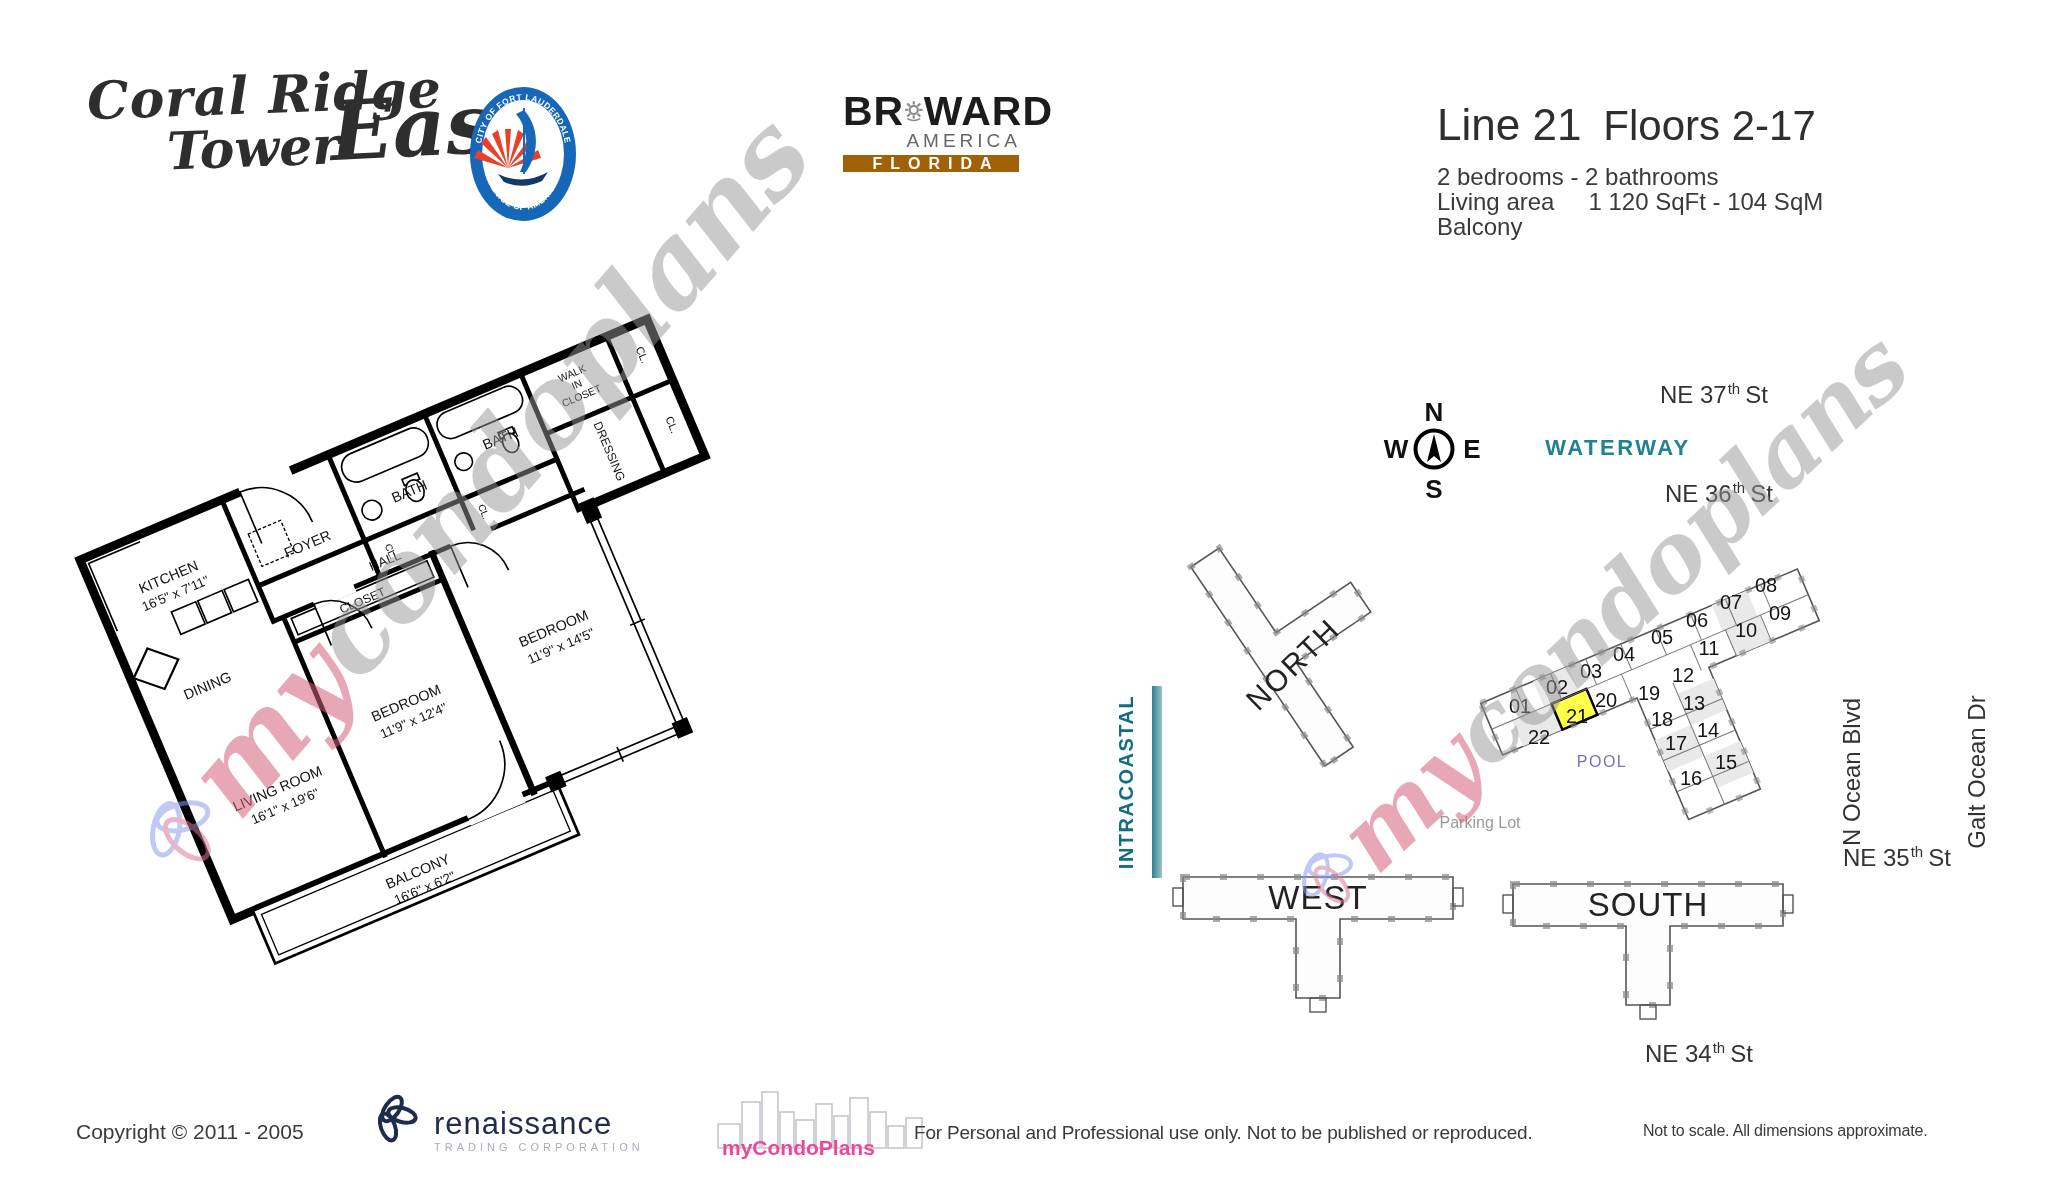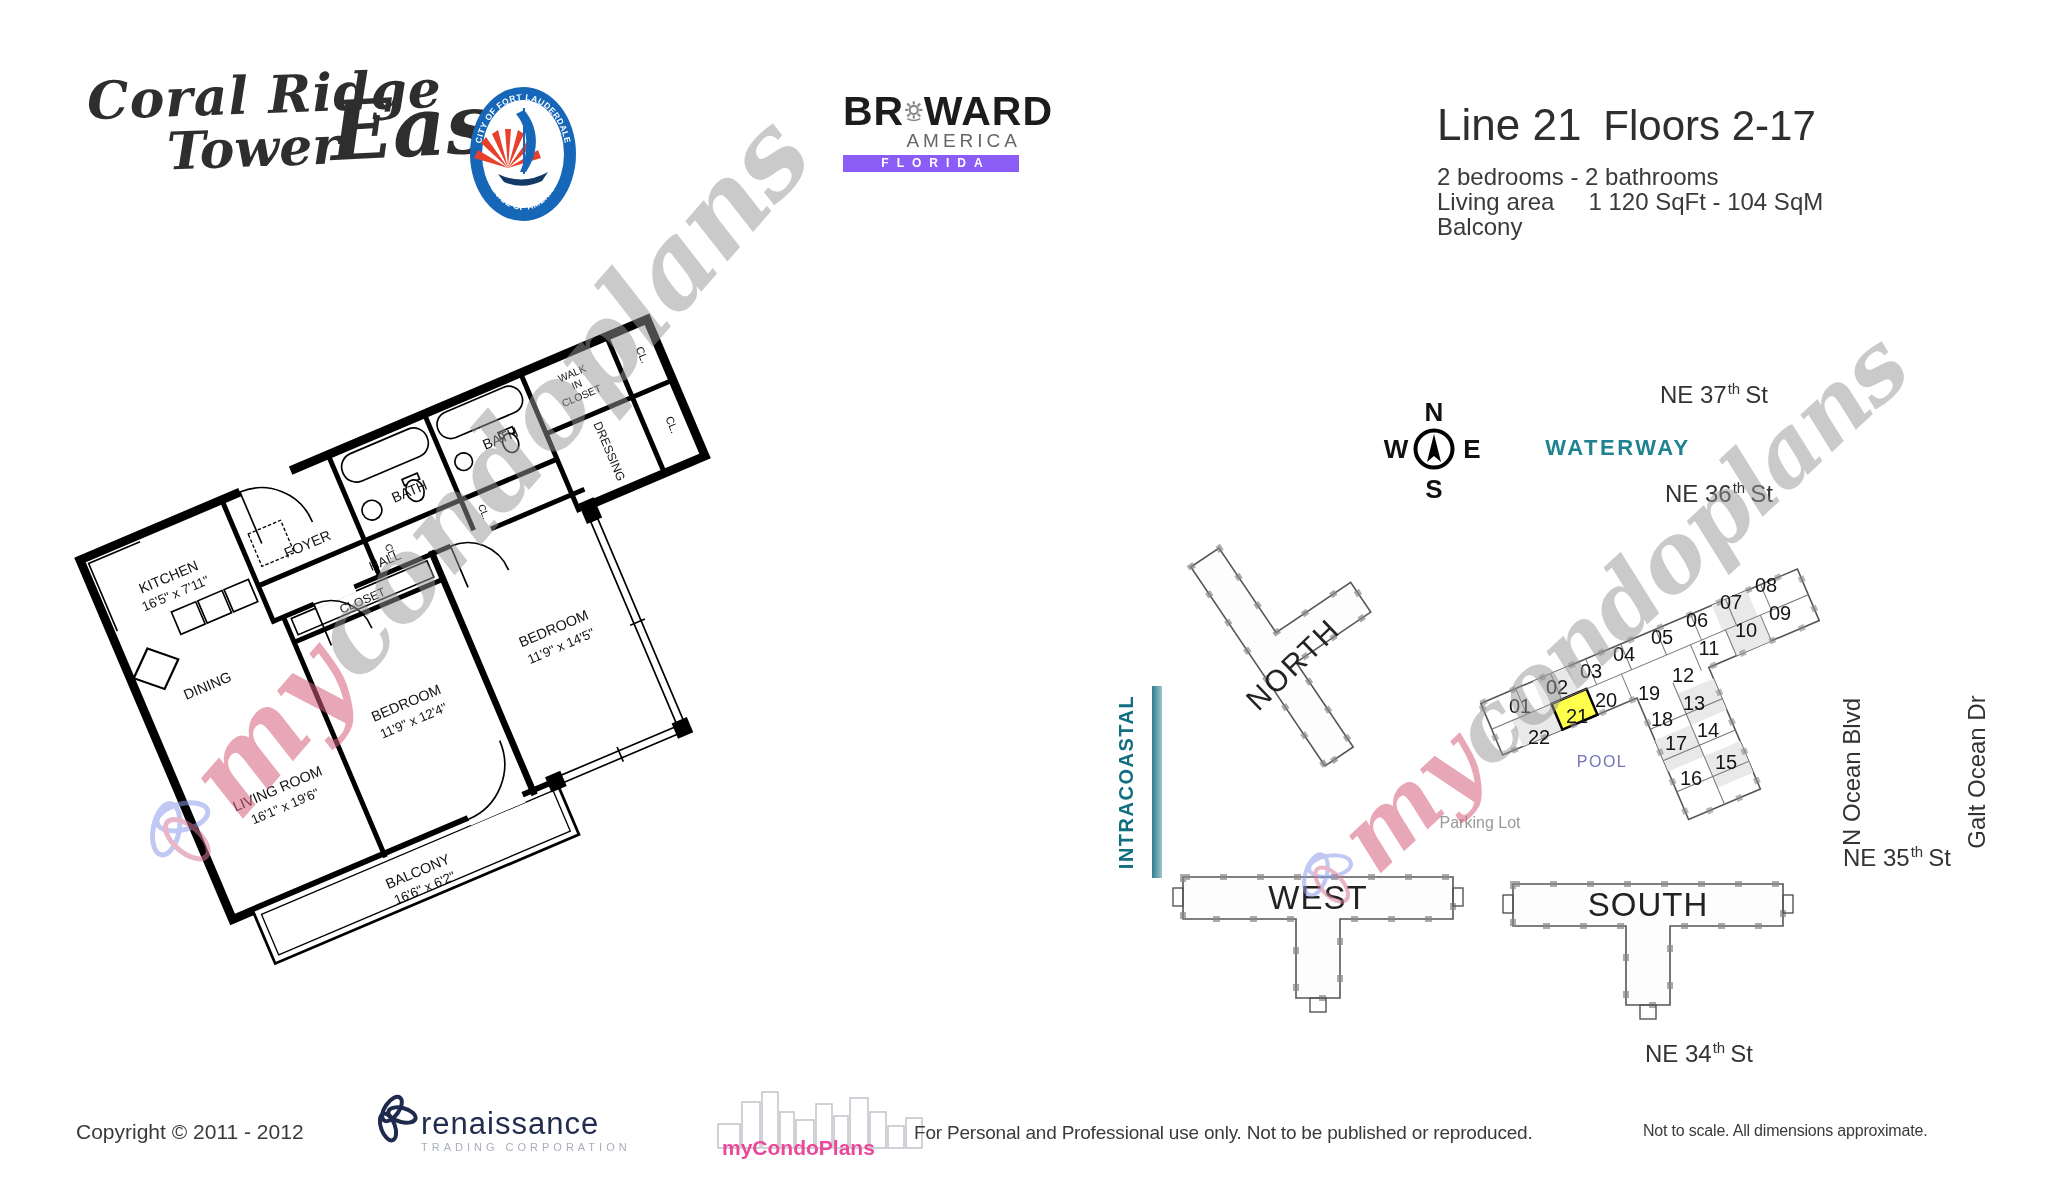--- a/index.html
+++ b/index.html
@@ -12,40 +12,40 @@
          font-style:italic;font-weight:bold;transform:rotate(-2deg);}
   .brand .l1{font-size:52px;letter-spacing:1px;}
   .brand .l2{font-size:52px;margin-left:78px;margin-top:-8px;}
   .east{left:330px;top:78px;font-family:"DejaVu Serif",serif;font-style:italic;
         font-weight:bold;font-size:82px;color:#2e2e2e;transform:rotate(-3deg);}
   .broward{left:843px;top:92px;width:210px;}
   .broward .name{display:flex;align-items:center;font-size:41px;font-weight:bold;
                  color:#1c1c1c;letter-spacing:1px;line-height:38px;}
   .broward .county{font-size:19px;color:#666;letter-spacing:4px;text-align:right;
                    width:178px;margin-top:0px;}
-  .broward .fl{width:176px;height:17px;background:#8b5cf6;color:#fff;font-size:12px;
+  .broward .fl{width:176px;height:17px;background:#a16207;color:#fff;font-size:16px;
                font-weight:bold;letter-spacing:8px;text-align:center;line-height:17px;
                margin-top:3px;padding-left:10px;box-sizing:border-box;}
   .unitinfo{left:1437px;top:100px;color:#2e2e2e;}
   .unitinfo .row1{font-size:44px;}
   .unitinfo .row1 .floors{font-size:42px;margin-left:22px;}
   .unitinfo .body{margin-top:14px;font-size:24px;line-height:25px;color:#3a3a3a;}
   .unitinfo .sp{display:inline-block;width:34px;}
   
   .wm{display:flex;align-items:center;pointer-events:none;
       font-family:"DejaVu Serif",serif;font-style:italic;font-weight:bold;}
   .wm .my{color:rgba(214,94,122,.55);}
   .wm .rest{color:rgba(150,150,150,.5);letter-spacing:-2px;}
   .wm1{left:150px;top:800px;transform:rotate(-49deg);transform-origin:0 50%;font-size:112px;}
   .wm2{left:1300px;top:848px;transform:rotate(-43deg);transform-origin:0 50%;font-size:94px;}
   
   .foot{color:#3a3a3a;}
   .copyright{left:76px;top:1120px;font-size:21px;}
   .renaissance{left:372px;top:1093px;display:flex;align-items:flex-start;}
-  .renaissance .txt{margin-left:3px;}
+  .renaissance .txt{margin-left:16px;}
   .renaissance .nm{font-size:31px;color:#222c4e;letter-spacing:1px;line-height:34px;margin-top:14px;}
   .renaissance .sub{font-size:11px;color:#a9aebc;letter-spacing:4px;margin-top:0px;}
   .mycp{left:716px;top:1090px;width:210px;height:62px;}
   .mycp .txt{position:absolute;left:6px;top:30px;font-size:21px;font-weight:bold;color:#ec4899;margin-top:16px;}
   .usage{left:914px;top:1122px;font-size:19px;letter-spacing:-0.2px;}
   .note{left:1643px;top:1122px;font-size:16px;letter-spacing:-0.2px;}
 </style>
 </head>
 <body>
 
@@ -316,21 +316,21 @@
     <g fill="none" stroke-width="5" opacity="0.55">
       <ellipse cx="38" cy="36" rx="26" ry="13" transform="rotate(-30 38 36)" stroke="#8d9ceb"></ellipse>
       <ellipse cx="58" cy="40" rx="26" ry="13" transform="rotate(35 58 40)" stroke="#8d9ceb"></ellipse>
       <ellipse cx="44" cy="58" rx="26" ry="13" transform="rotate(90 44 58)" stroke="#d8799c"></ellipse>
     </g>
   </svg>
   <span class="my">my</span>
     <span class="rest">condoplans</span>
 </div>
 
-<div class="abs foot copyright">Copyright © 2011 - 2012</div>
+<div class="abs foot copyright">Copyright © 2011 - 2005</div>
 
 <div class="abs renaissance">
   <svg width="46" height="56" viewBox="0 0 46 56">
     <g fill="none" stroke="#1e2b4e" stroke-width="4">
       <ellipse cx="20" cy="16" rx="14" ry="7" transform="rotate(-55 20 16)"></ellipse>
       <ellipse cx="30" cy="22" rx="14" ry="7" transform="rotate(15 30 22)"></ellipse>
       <ellipse cx="16" cy="34" rx="14" ry="7" transform="rotate(70 16 34)"></ellipse>
     </g>
   </svg>
   <div class="txt">

